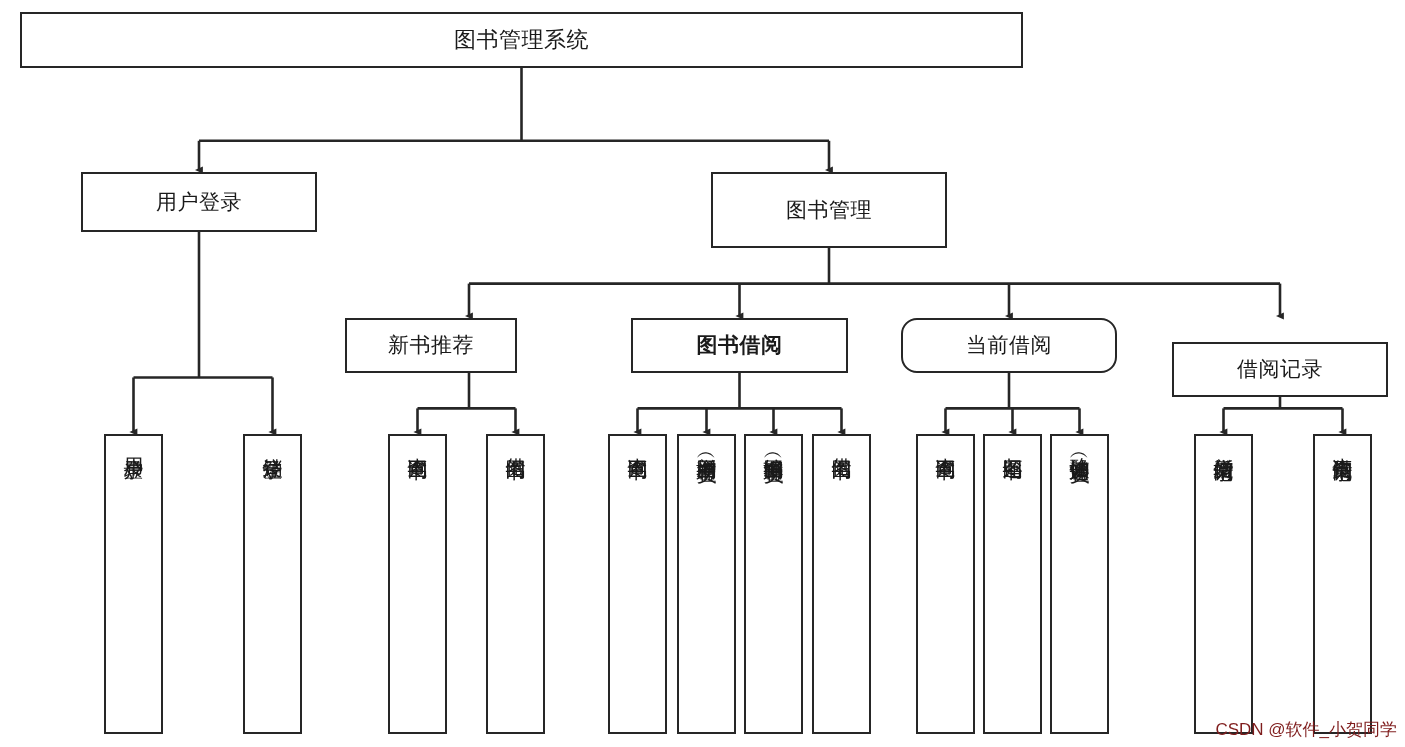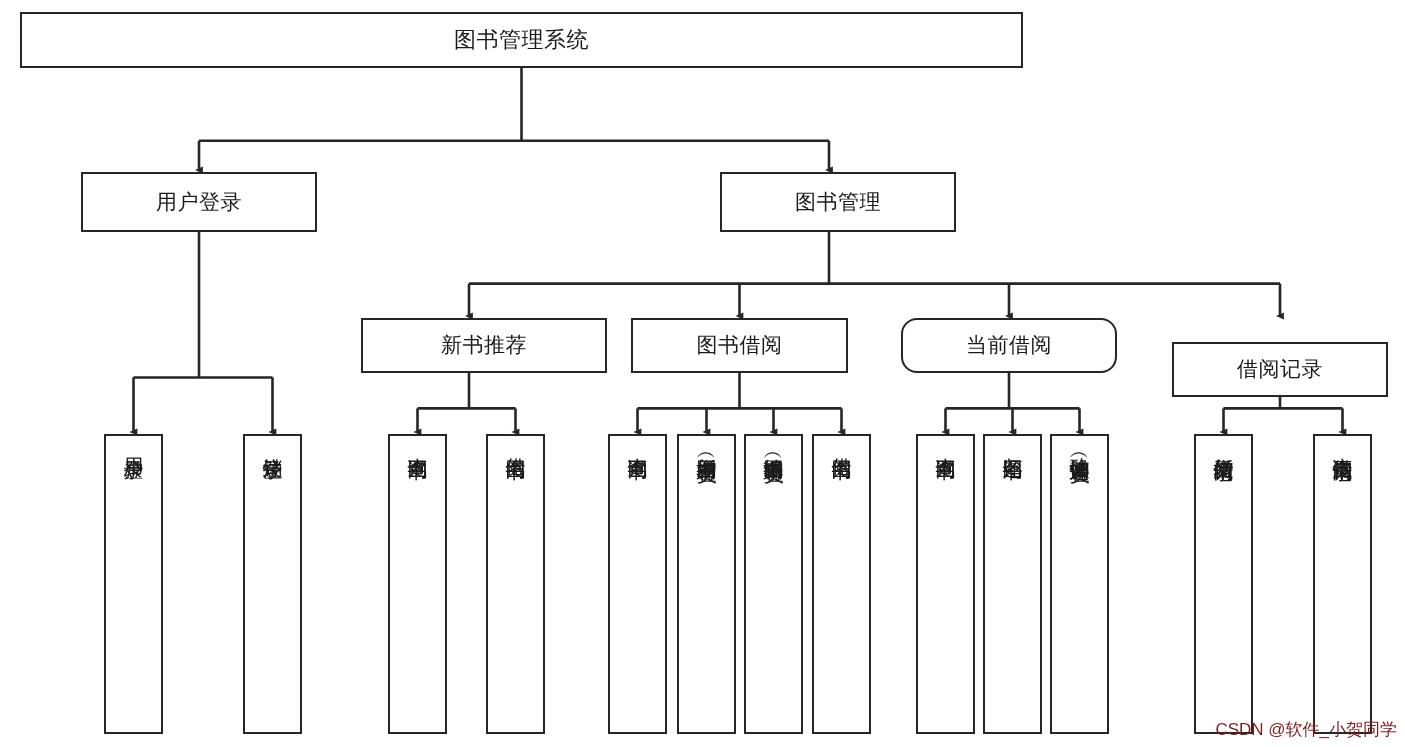--- a/index.html
+++ b/index.html
@@ -122,28 +122,28 @@
       </g>
   </svg>
 
   <div class="node h root" style="left: 20px; top: 12px; width: 1003px; height: 56px;">
     <span class="label">图书管理系统</span>
   </div>
 
   <div class="node h" style="left: 81px; top: 172px; width: 236px; height: 60px;">
     <span class="label">用户登录</span>
   </div>
-  <div class="node h" style="left: 711px; top: 172px; width: 236px; height: 60px; margin-left: 9px;">
+  <div class="node h" style="left: 711px; top: 172px; width: 236px; height: 76px;">
     <span class="label">图书管理</span>
   </div>
 
-  <div class="node h" style="left: 361px; top: 318px; width: 246px; height: 55px;">
+  <div class="node h" style="left: 345px; top: 318px; width: 172px; height: 55px;">
     <span class="label">新书推荐</span>
   </div>
-  <div class="node h" style="left: 631px; top: 318px; width: 217px; height: 55px;">
+  <div class="node h" style="left: 631px; top: 318px; width: 217px; height: 55px; font-weight: bold;">
     <span class="label">图书借阅</span>
   </div>
   <div class="node h" style="left: 901px; top: 318px; width: 216px; height: 55px; border-radius: 16px;">
     <span class="label">当前借阅</span>
   </div>
   <div class="node h" style="left: 1172px; top: 318px; width: 216px; height: 55px; margin-top: 24px;">
     <span class="label">借阅记录</span>
   </div>
 
   <div class="node v" style="left: 104px; top: 434px; width: 59px; height: 300px;">

